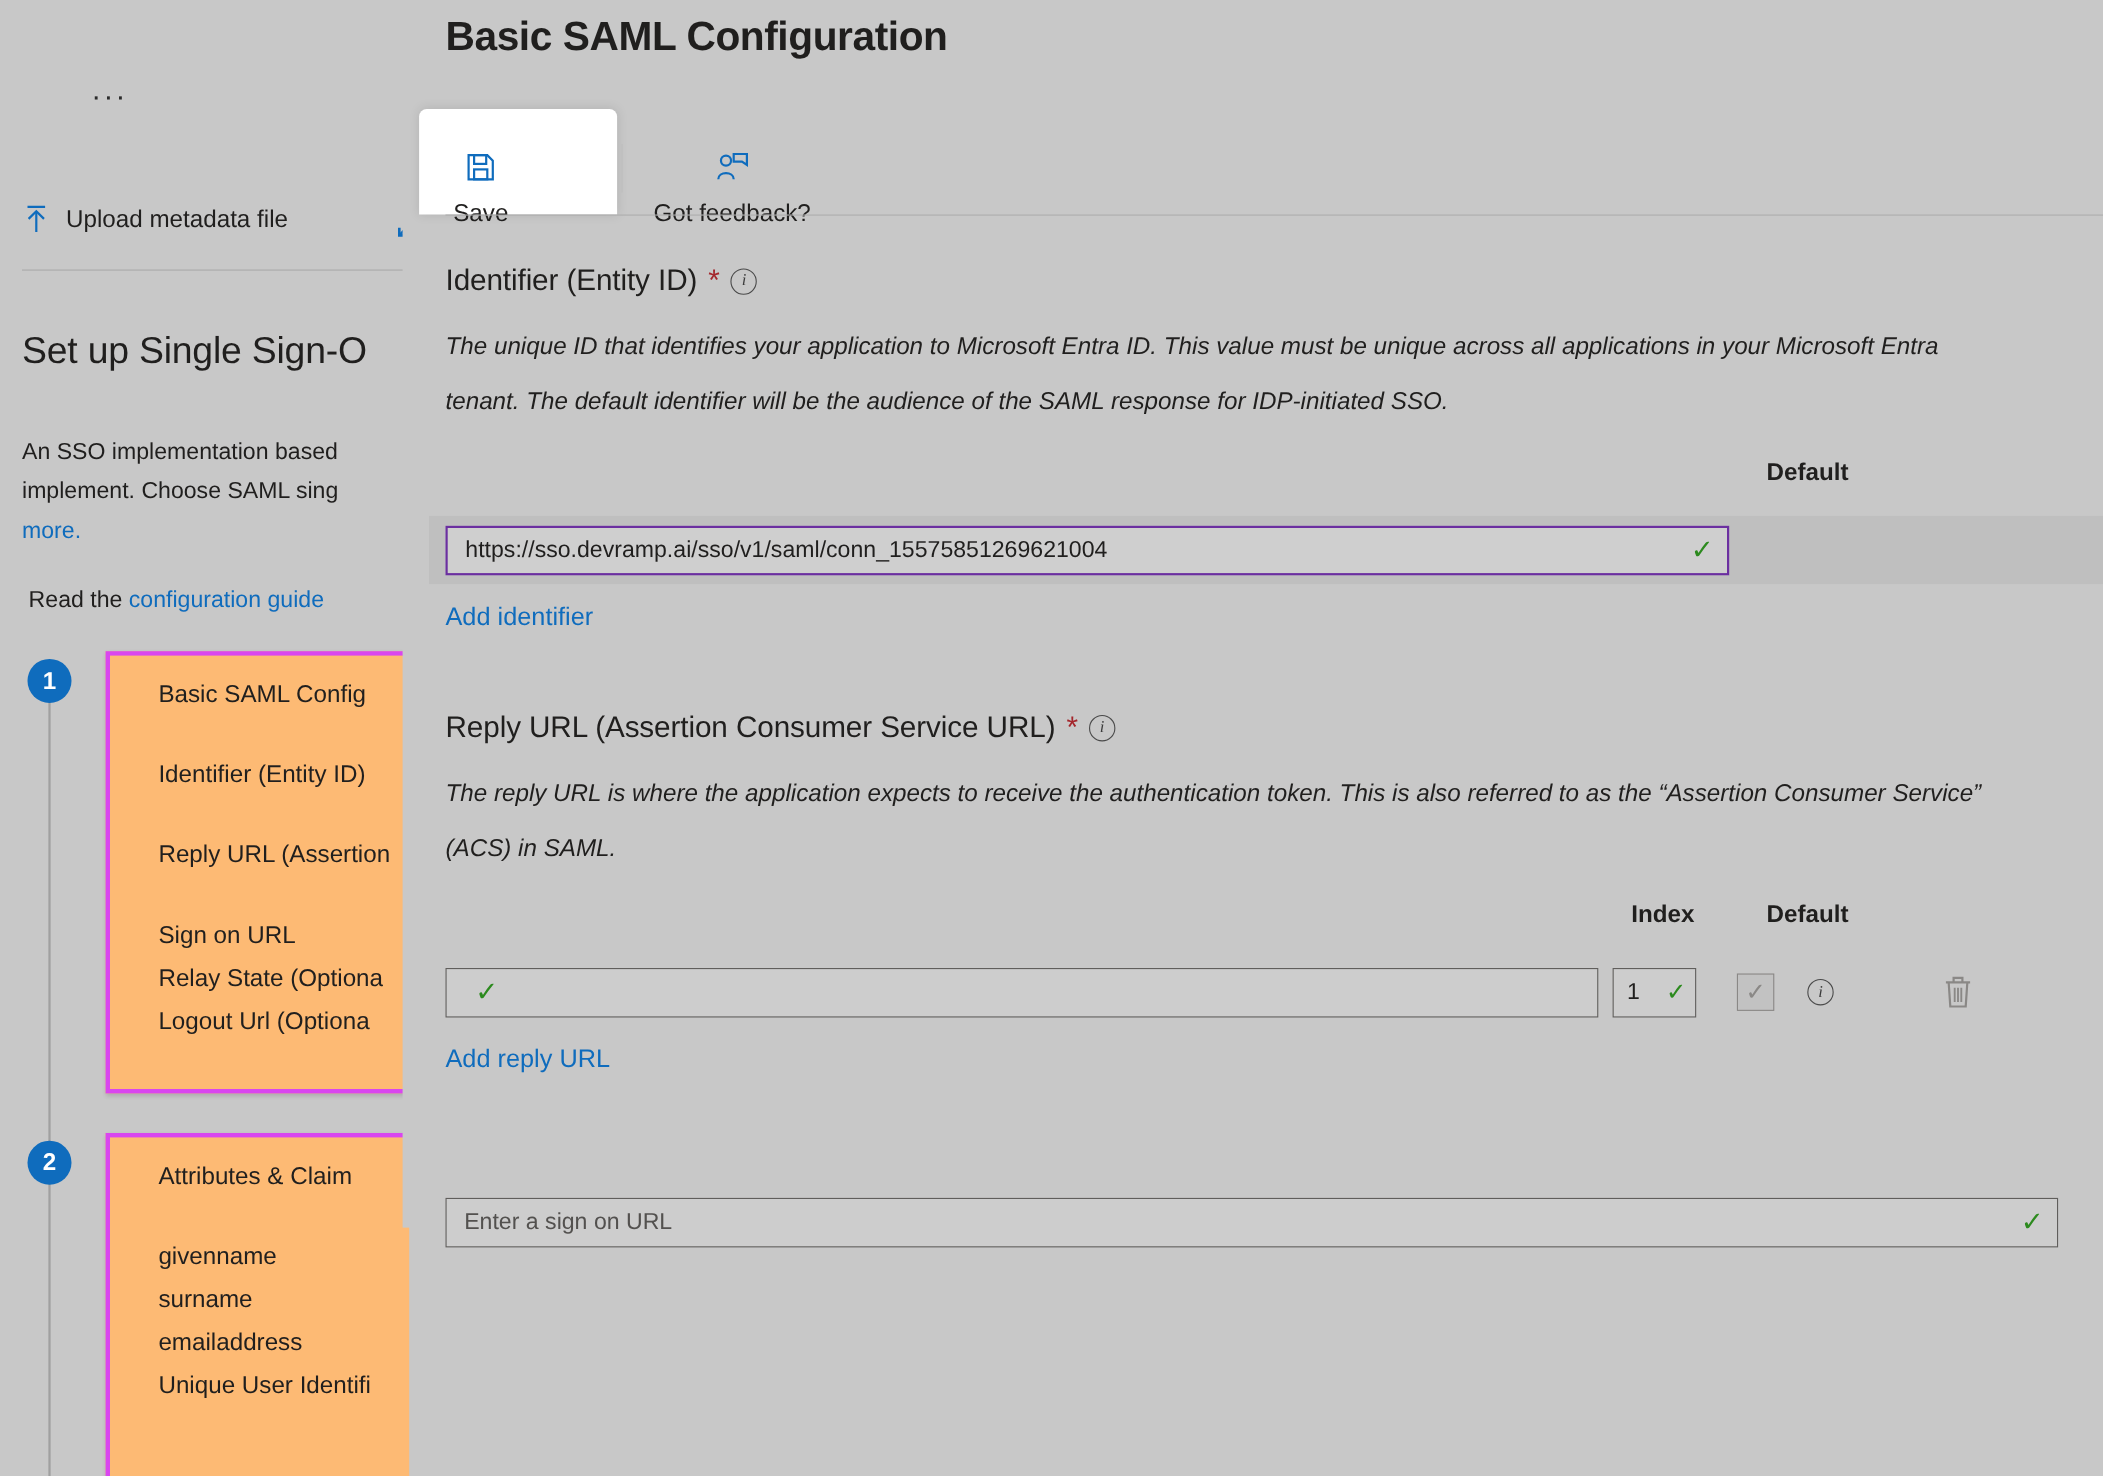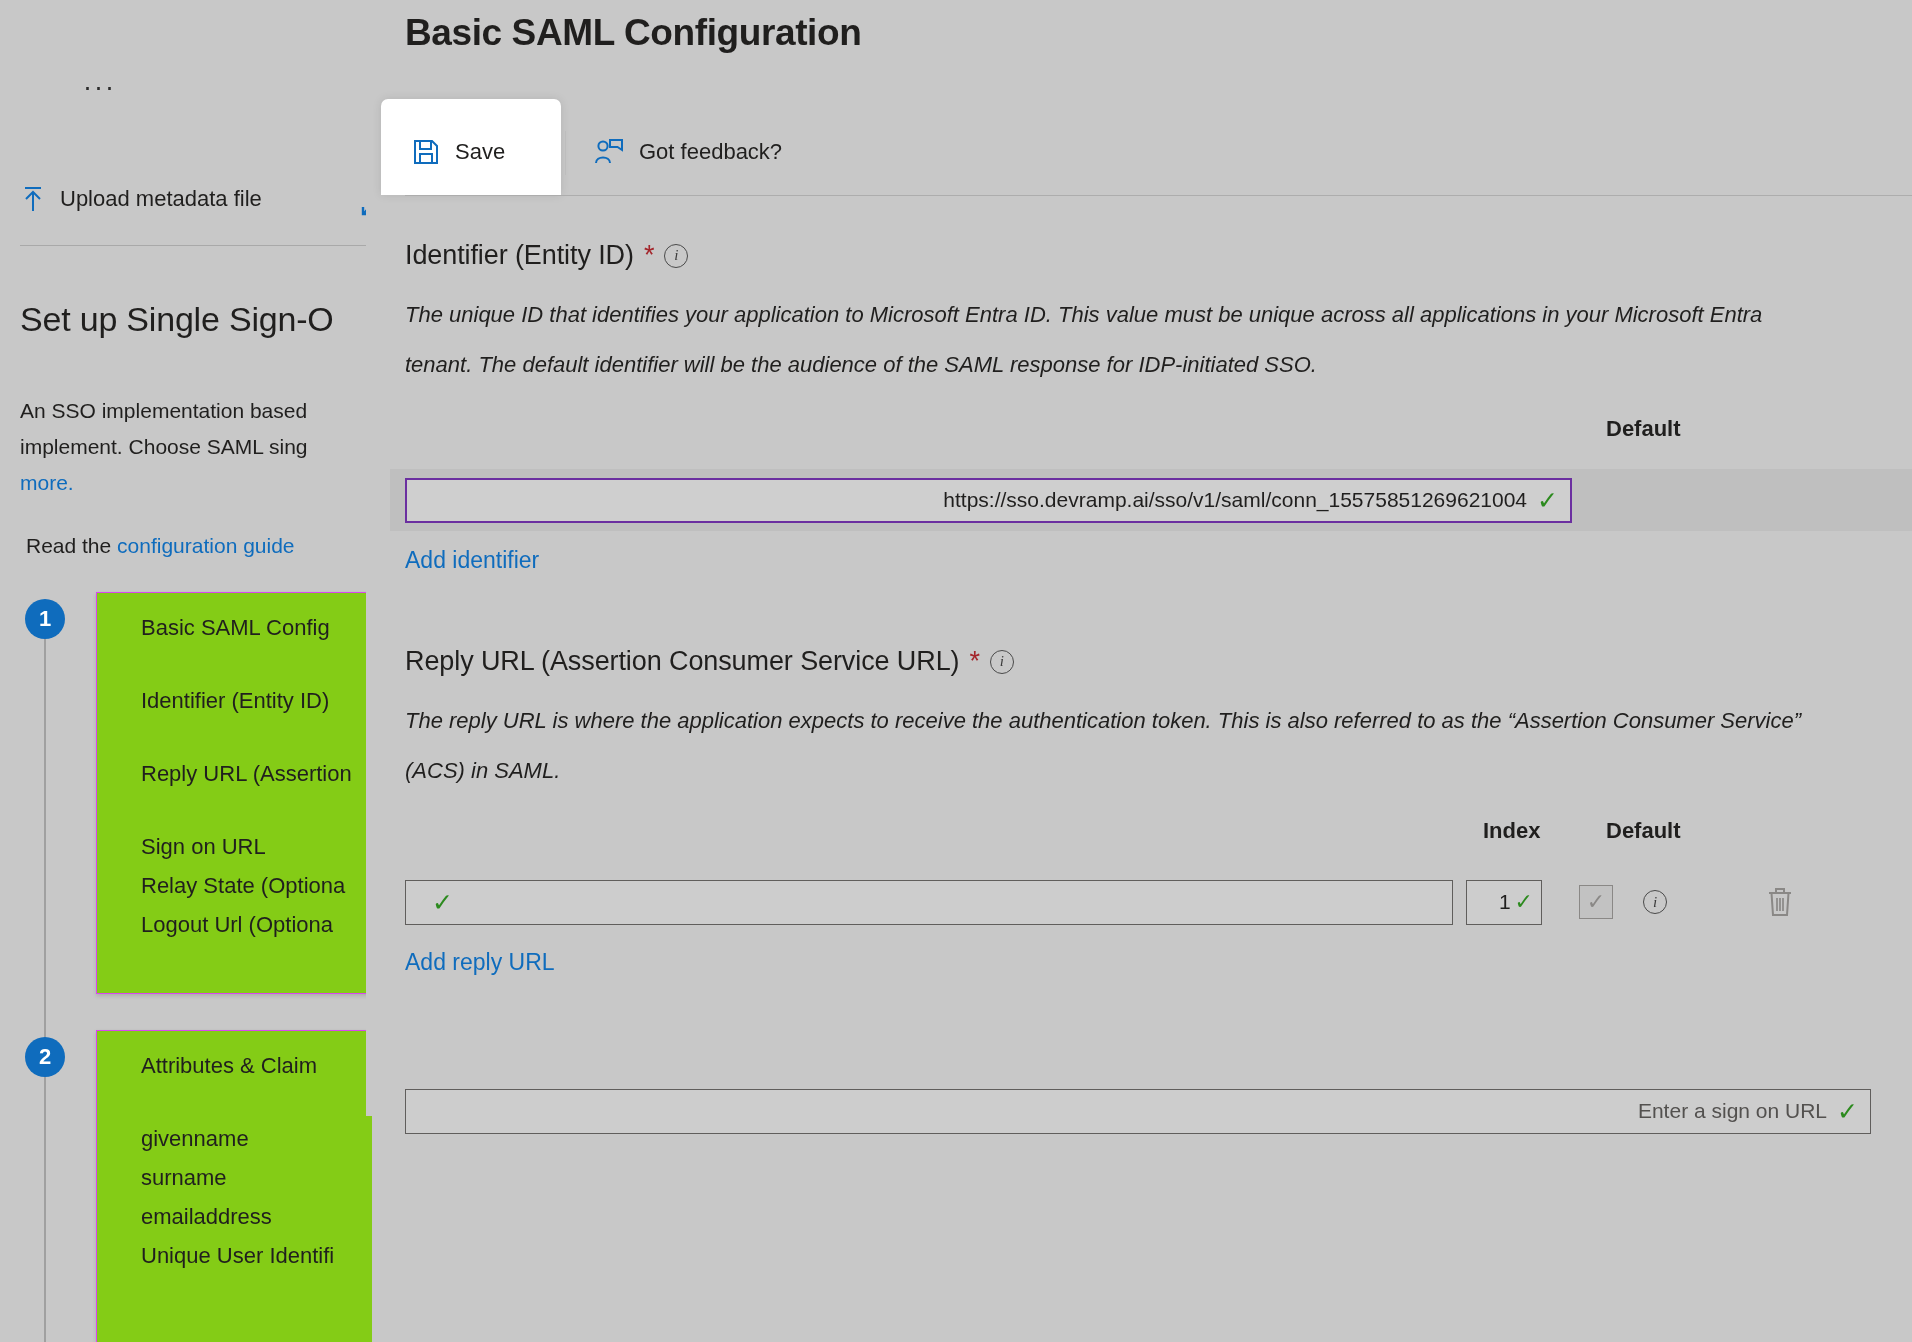--- a/index.html
+++ b/index.html
@@ -60,22 +60,22 @@
     width: 40px; height: 40px; border-radius: 50%;
     background: #0f6cbd; color: #ffffff;
     font-size: 22px; font-weight: 600;
     display: flex; align-items: center; justify-content: center;
   }
   #bg-badge-1 { top: 599px; }
   #bg-badge-2 { top: 1037px; }
   .bg-card {
     position: absolute; left: 96px;
     width: 300px;
-    background: #84cc16;
-    border: 1px solid #d946ef;
+    background: #fdba74;
+    border: 4px solid #d946ef;
     box-shadow: 0 2px 4px rgba(0,0,0,0.14);
     padding: 22px 0 22px 44px;
     overflow: hidden;
   }
   #bg-card-1 { top: 592px; height: 402px; }
   #bg-card-2 { top: 1030px; height: 330px; }
   .bg-card-title {
     font-size: 22px; color: #201f1e; white-space: nowrap; margin-bottom: 40px;
   }
   .bg-card-row {
@@ -114,20 +114,21 @@
     background: #ffffff;
     border-radius: 7px 7px 0 0;
     box-shadow: 0 0 10px rgba(0,0,0,0.10);
   }
   .cmd-btn {
     position: absolute;
     display: flex; align-items: center; gap: 15px;
     font-size: 22px; color: #201f1e; white-space: nowrap;
     cursor: pointer; background: transparent; border: 0;
     font-family: inherit;
+    flex-direction: column;
   }
   #save-btn { left: 46px; top: 138px; }
   #feedback-btn { left: 228px; top: 138px; }
   #cmd-sep {
     position: absolute; left: 199px; top: 131px;
     width: 1px; height: 44px; background: #bdbdbd;
   }
   .ico { display: inline-flex; align-items: center; justify-content: center; }
 
   
@@ -158,21 +159,21 @@
   }
   .col-head {
     position: absolute; top: 0;
     font-size: 22px; font-weight: 700; color: #201f1e;
     white-space: nowrap;
   }
 
   
   .value-row {
     position: relative; height: 62px; margin-top: 13px;
-    display: flex; align-items: center; text-align: right;
+    display: flex; align-items: center;
   }
   .value-row.shaded::before {
     content: ""; position: absolute;
     left: -15px; top: 0; width: 1522px; height: 62px;
     background: #bfbfbf;
   }
   .txtbox {
     position: relative;
     height: 45px;
     background: #cdcdcd;

